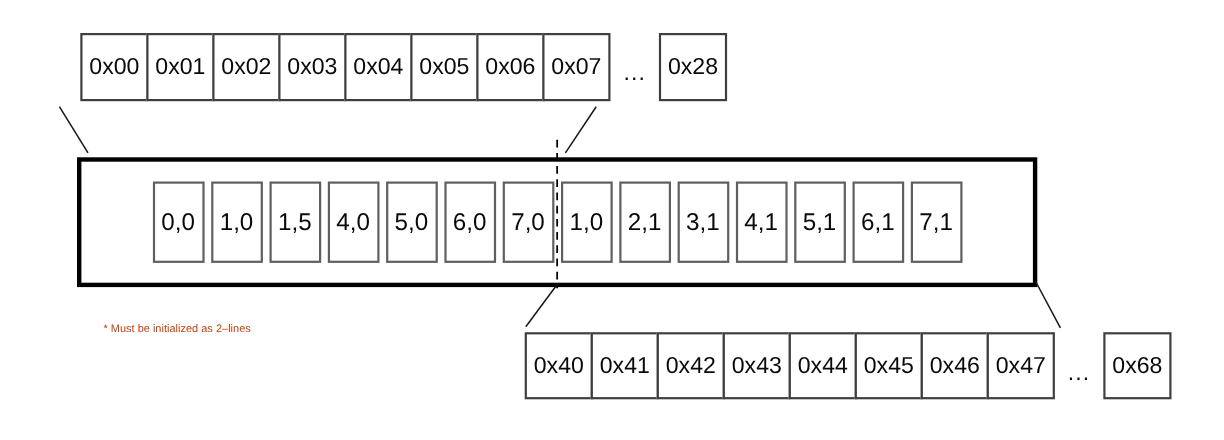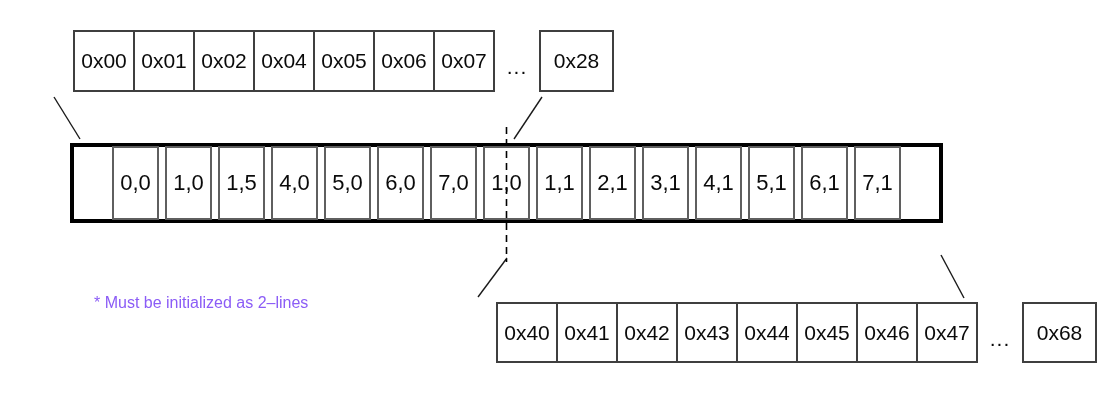--- a/index.html
+++ b/index.html
@@ -49,39 +49,39 @@
     display: flex;
     align-items: center;
     justify-content: center;
     padding-top: 12px;
     font-size: 21px;
     letter-spacing: 1px;
     color: #0a0a0a;
   }
   .end-cell {
     box-sizing: border-box;
-    width: 75px;
+    width: 62px;
     border: 2px solid #3f3f3f;
     display: flex;
     align-items: center;
     justify-content: center;
     font-size: 21px;
     color: #0a0a0a;
     background: #ffffff;
   }
   #top-row    { left: 53px;  top: 30px;  height: 62px; padding-left: 20px; }
-  #bottom-row { left: 496px; top: 302px; height: 61px; }
+  #bottom-row { left: 477px; top: 302px; height: 61px; }
 
   
   #ddram-box {
     position: absolute;
     left: 70px;
     top: 143px;
     width: 873px;
-    height: 80px;
+    height: 118px;
     box-sizing: border-box;
     border: 4px solid #000000;
     background: #ffffff;
     display: flex;
     align-items: center;
     justify-content: center;
     gap: 6px;
     z-index: 2;
   }
   .dd-cell {
@@ -94,60 +94,60 @@
     justify-content: center;
     font-size: 22px;
     color: #0a0a0a;
     background: #ffffff;
   }
   
   #footnote {
     position: absolute;
     left: 94px;
     top: 294px;
-    font-size: 16px;
-    color: #8b5cf6;
+    font-size: 10px;
+    color: #c2410c;
     white-space: nowrap;
   }
 </style>
 </head>
 <body>
 
 <div id="canvas">
 
   <svg id="overlay" viewBox="0 0 1113 400" xmlns="http://www.w3.org/2000/svg">
     <line x1="54" y1="97" x2="80" y2="139" stroke="#1a1a1a" stroke-width="1.4"></line>
     <line x1="542" y1="97" x2="514" y2="139" stroke="#1a1a1a" stroke-width="1.4"></line>
     <line x1="507" y1="258" x2="478" y2="297" stroke="#1a1a1a" stroke-width="1.4"></line>
     <line x1="941" y1="255" x2="964" y2="298" stroke="#1a1a1a" stroke-width="1.4"></line>
     <line x1="506.5" y1="127" x2="506.5" y2="262" stroke="#000000" stroke-width="1.6" stroke-dasharray="7 5"></line>
   </svg>
 
   <div class="addr-row" id="top-row">
     <div class="addr-cell">0x00</div>
     <div class="addr-cell">0x01</div>
     <div class="addr-cell">0x02</div>
+    <div class="addr-cell">0x03</div>
     <div class="addr-cell">0x04</div>
     <div class="addr-cell">0x05</div>
     <div class="addr-cell">0x06</div>
     <div class="addr-cell">0x07</div>
     <div class="row-ellipsis">...</div>
     <div class="end-cell">0x28</div>
   </div>
 
   <div id="ddram-box">
     <div class="dd-cell">0,0</div>
     <div class="dd-cell">1,0</div>
     <div class="dd-cell">1,5</div>
     <div class="dd-cell">4,0</div>
     <div class="dd-cell">5,0</div>
     <div class="dd-cell">6,0</div>
     <div class="dd-cell">7,0</div>
     <div class="dd-cell">1,0</div>
-    <div class="dd-cell">1,1</div>
     <div class="dd-cell">2,1</div>
     <div class="dd-cell">3,1</div>
     <div class="dd-cell">4,1</div>
     <div class="dd-cell">5,1</div>
     <div class="dd-cell">6,1</div>
     <div class="dd-cell">7,1</div>
   </div>
 
   <div id="footnote">* Must be initialized as 2–lines</div>
 

